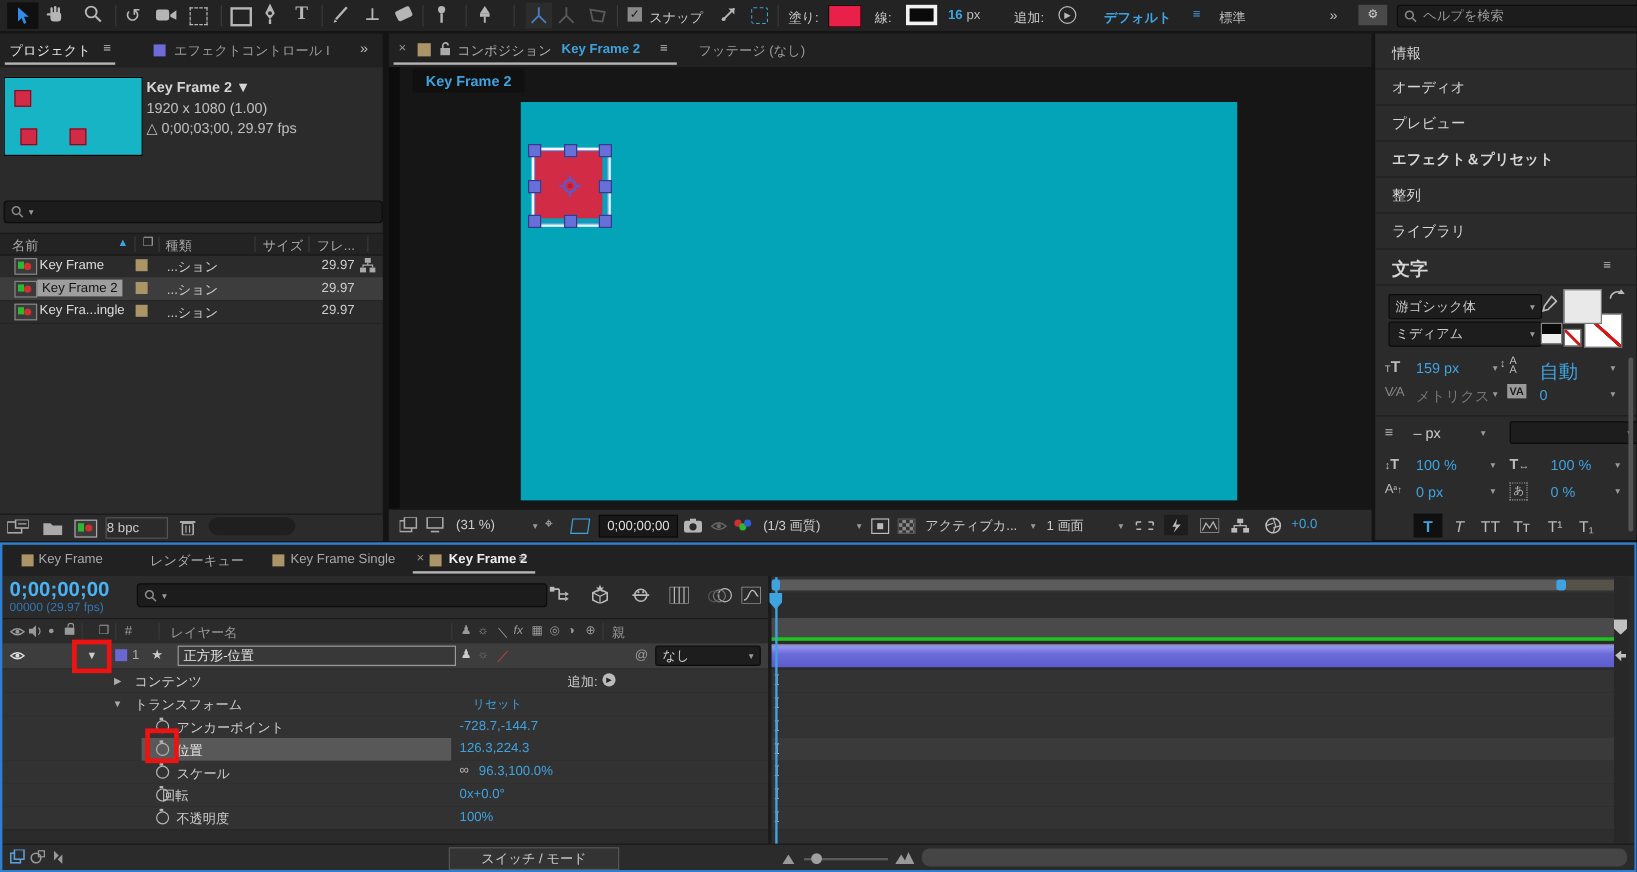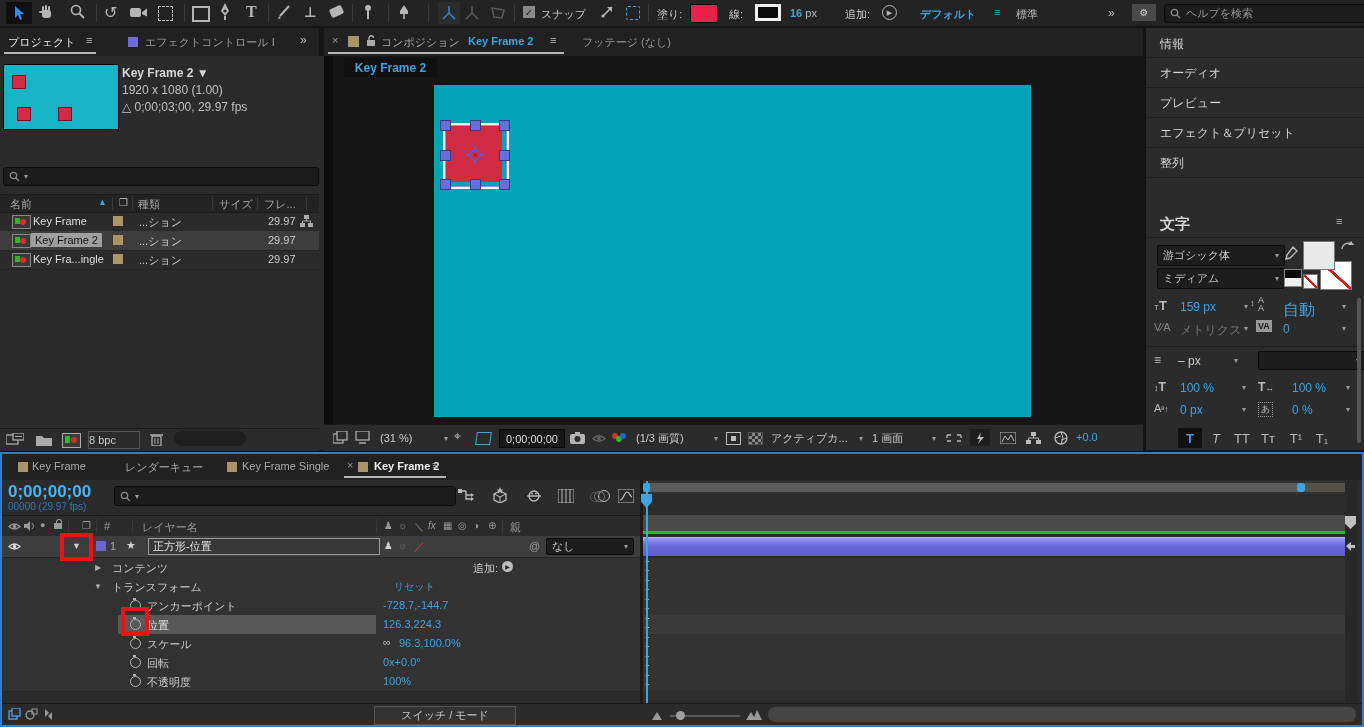--- a/index.html
+++ b/index.html
@@ -148,21 +148,21 @@
   </div>
 
   <div class="abs tabstrip" style="left:0;top:28px;width:319px;height:28px;">
     <span class="abs" style="left:8px;top:7px;color:#e8e8e8;">プロジェクト</span>
     <span class="abs" style="left:86px;top:6px;color:#bbb;">≡</span>
     <div class="abs" style="left:4px;top:24px;width:92px;height:2px;background:#b5b5b5;"></div>
     <div class="abs" style="left:128px;top:9px;width:10px;height:10px;background:#6e6bd8;"></div>
     <span class="abs" style="left:145px;top:7px;color:#9a9a9a;">エフェクトコントロール I</span>
     <span class="abs" style="left:300px;top:5px;color:#bbb;font-size:12px;">»</span>
   </div>
-  <div class="abs panel" style="left:0;top:56px;width:319px;height:394px;padding-left:20px;">
+  <div class="abs panel" style="left:0;top:56px;width:319px;height:394px;">
 
     <div class="abs" style="left:3px;top:8px;width:114px;height:64px;background:#17b4c6;border:1px solid #000;">
       <div class="abs" style="left:8px;top:10px;width:12px;height:12px;background:#d22b45;border:1px solid #7a1028;"></div>
       <div class="abs" style="left:13px;top:42px;width:12px;height:12px;background:#d22b45;border:1px solid #7a1028;"></div>
       <div class="abs" style="left:54px;top:42px;width:12px;height:12px;background:#d22b45;border:1px solid #7a1028;"></div>
     </div>
     <div class="abs bold" style="left:122px;top:10px;color:#d5d5d5;font-size:12px;">Key Frame 2 ▼</div>
     <div class="abs" style="left:122px;top:27px;color:#c0c0c0;font-size:12px;">1920 x 1080 (1.00)</div>
     <div class="abs" style="left:122px;top:44px;color:#c0c0c0;font-size:12px;">△ 0;00;03;00, 29.97 fps</div>
 
@@ -369,25 +369,28 @@
   <div class="abs panel" style="left:1146px;top:28px;width:218px;height:422px;">
     <div class="abs" style="left:0;top:29px;width:218px;height:30px;border-bottom:1px solid #1e1e1e;">
         <span class="abs" style="left:14px;top:8px;color:#d5d5d5;font-size:12px;">オーディオ</span>
       </div>
     <div class="abs" style="left:0;top:0;width:218px;height:29px;border-bottom:1px solid #1e1e1e;">
         <span class="abs" style="left:14px;top:8px;color:#d5d5d5;font-size:12px;">情報</span>
       </div>
     <div class="abs" style="left:0;top:59px;width:218px;height:30px;border-bottom:1px solid #1e1e1e;">
         <span class="abs" style="left:14px;top:8px;color:#d5d5d5;font-size:12px;">プレビュー</span>
       </div>
-    <div class="abs" style="left:0;top:89px;width:218px;height:30px;border-bottom:1px solid #1e1e1e;">
+    <div class="abs" style="left:0;top:89px;width:218px;height:30px;border-bottom:1px solid #1e1e1e;font-weight:bold;">
         <span class="abs" style="left:14px;top:8px;color:#d5d5d5;font-size:12px;">エフェクト＆プリセット</span>
       </div>
     <div class="abs" style="left:0;top:119px;width:218px;height:30px;border-bottom:1px solid #1e1e1e;">
         <span class="abs" style="left:14px;top:8px;color:#d5d5d5;font-size:12px;">整列</span>
+      </div>
+    <div class="abs" style="left:0;top:149px;width:218px;height:30px;border-bottom:1px solid #1e1e1e;">
+        <span class="abs" style="left:14px;top:8px;color:#d5d5d5;font-size:12px;">ライブラリ</span>
       </div>
     <div class="abs" style="left:0;top:179px;width:218px;height:30px;border-bottom:1px solid #1e1e1e;">
       <span class="abs" style="left:14px;top:8px;color:#d5d5d5;font-size:15px;font-weight:bold;">文字</span>
       <span class="abs" style="left:190px;top:8px;color:#bbb;">≡</span>
     </div>
 
     <div class="abs ddbox" style="left:11px;top:217px;width:116px;height:19px;">
       <span>游ゴシック体</span>
         <span class="caret">▾</span>
     </div>
@@ -635,21 +638,21 @@
       <span class="abs" style="left:145px;top:3px;color:#ccc;">スケール</span>
       <span class="abs" style="left:381px;top:2px;color:#bbb;font-size:11px;">∞</span>
       <span class="abs blue" style="left:397px;top:3px;text-align:right;">96.3,100.0%</span>
     </div>
     <div class="abs row-line" style="left:643px;top:182px;width:702px;height:19px;background:#333;">
         <span class="ibeam abs" style="left:2px;top:2px;">I</span>
       </div>
 
     <div class="abs row-line" style="left:2px;top:201px;width:638px;height:19px;background:#323232;">
       <span class="sw abs" style="left:128px;top:4px;"></span>
-      <span class="abs" style="left:145px;top:3px;color:#ccc;">回転</span>
+      <span class="abs" style="left:133px;top:3px;color:#ccc;">回転</span>
       <span class="abs blue" style="left:381px;top:3px;">0x+0.0°</span>
     </div>
     <div class="abs row-line" style="left:643px;top:201px;width:702px;height:19px;background:#333;">
         <span class="ibeam abs" style="left:2px;top:2px;">I</span>
       </div>
 
     <div class="abs row-line" style="left:2px;top:220px;width:638px;height:19px;background:#323232;">
       <span class="sw abs" style="left:128px;top:4px;"></span>
       <span class="abs" style="left:145px;top:3px;color:#ccc;">不透明度</span>
       <span class="abs blue" style="left:381px;top:3px;">100%</span>

